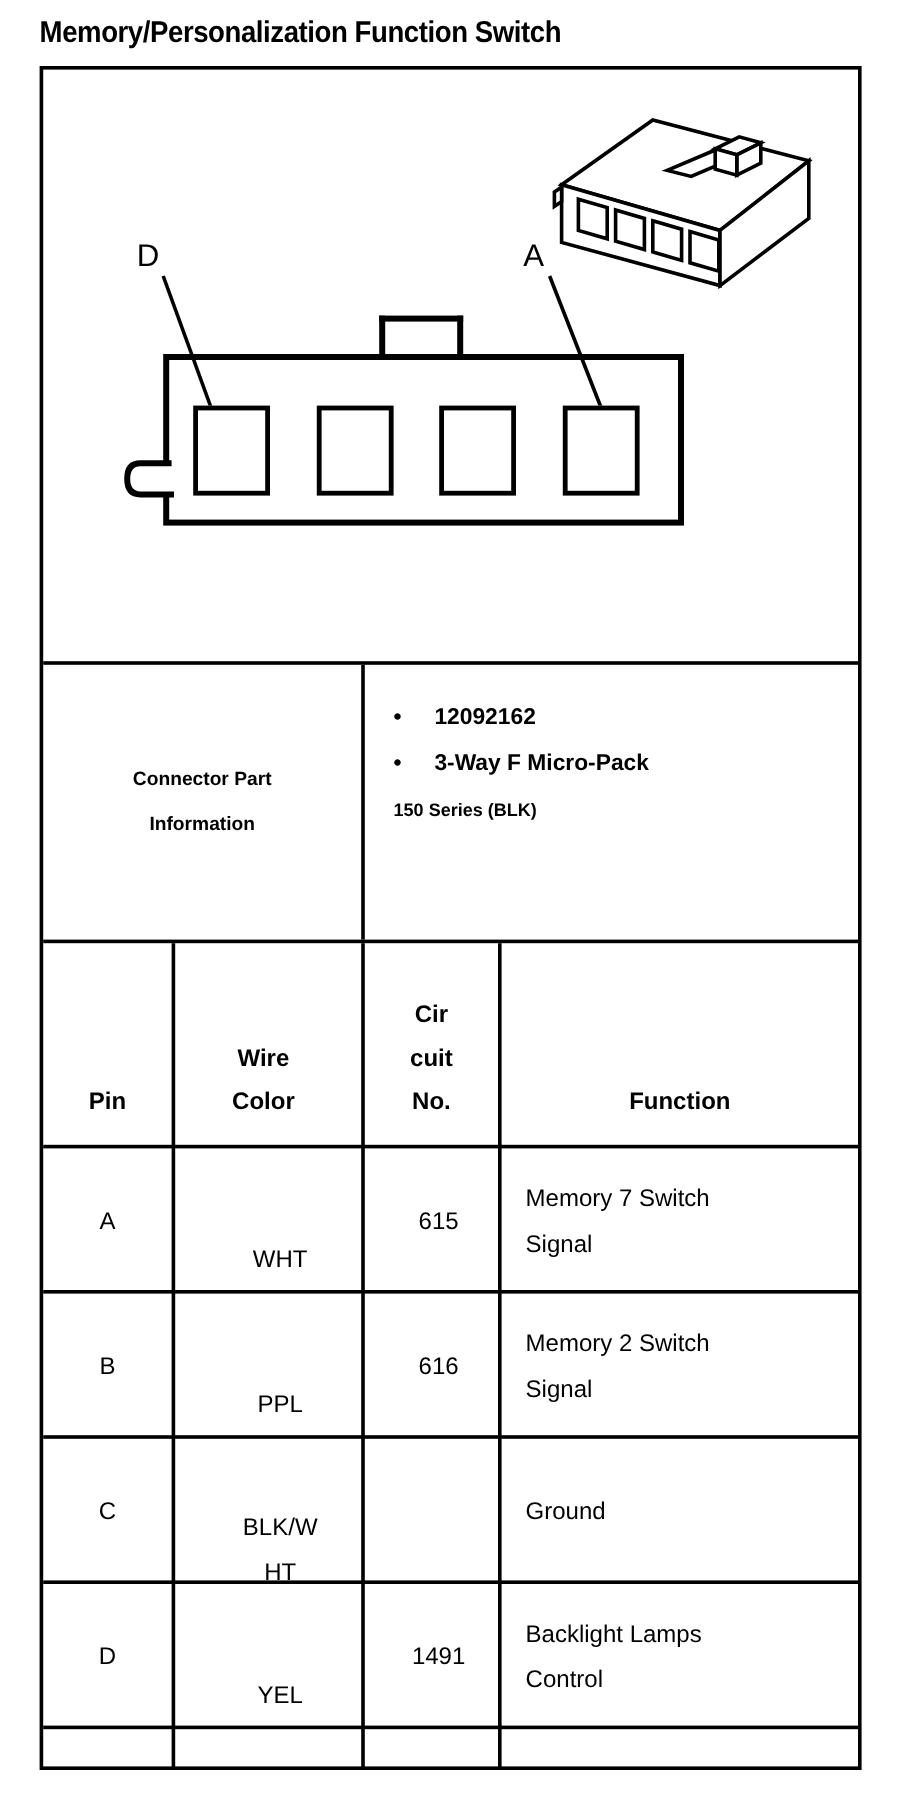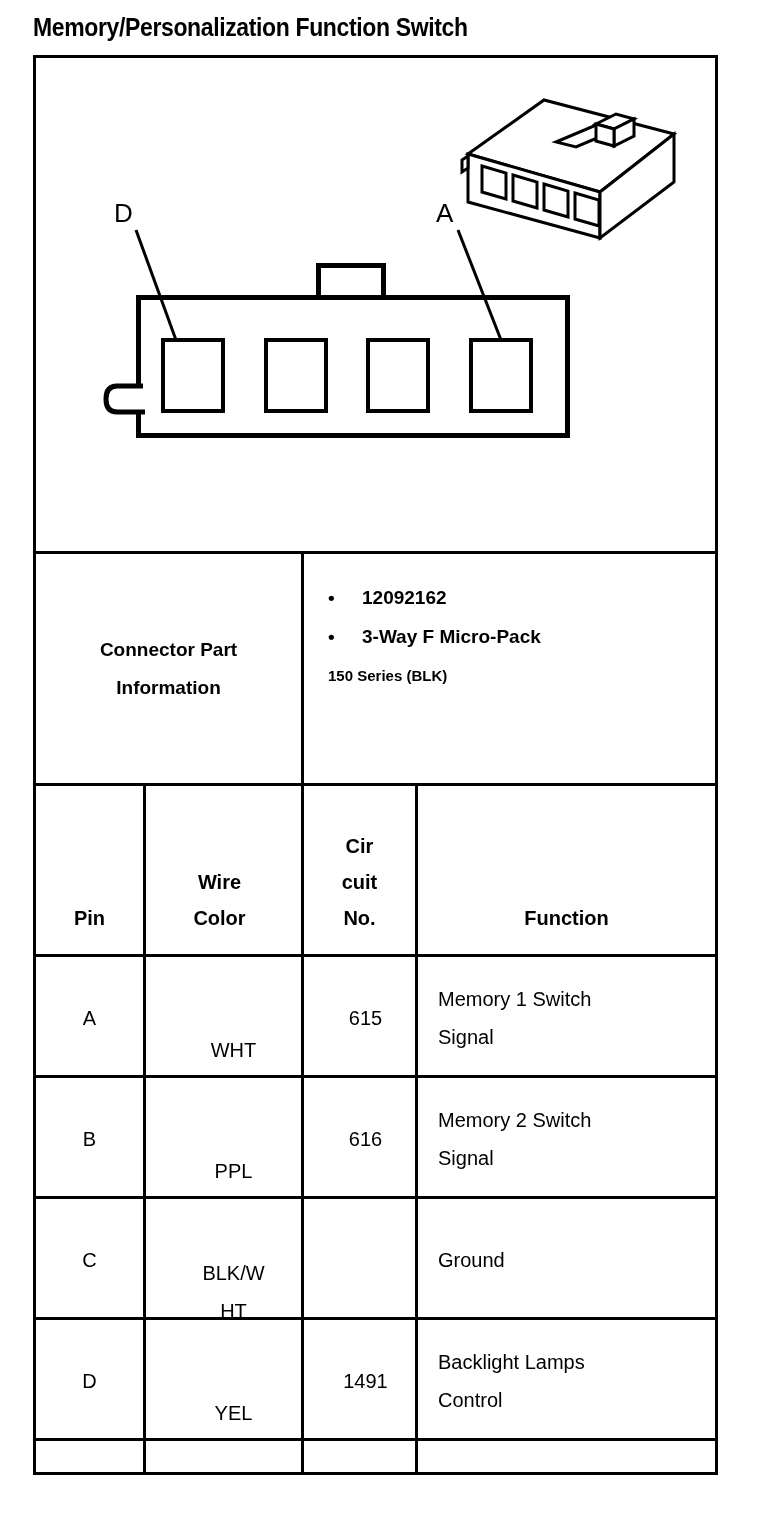--- a/index.html
+++ b/index.html
@@ -159,21 +159,21 @@
     position: absolute;
     left: 0;
     top: 0;
     width: 265px;
     height: 229px;
     display: flex;
     align-items: center;
     justify-content: center;
   }
   #cpi-label-text {
-    font-size: 19px;
+    font-size: 16px;
     font-weight: bold;
     text-align: center;
     line-height: 38px;
     width: 215px;
   }
   #cpi-value {
     position: absolute;
     left: 268px;
     top: 0;
     width: 411px;
@@ -378,21 +378,21 @@
     <div class="hdr-cell wrap-text" id="hdr-wire">Wire
 Color</div>
     <div class="hdr-cell wrap-text" id="hdr-circuit">Cir
 cuit
 No.</div>
     <div class="hdr-cell wrap-text" id="hdr-func">Function</div>
 
     <div class="data-cell cell-pin row-top-0">A</div>
     <div class="data-cell cell-wire row-top-0 wrap-text">WHT</div>
     <div class="data-cell cell-circuit row-top-0">615</div>
-    <div class="data-cell cell-func row-top-0 wrap-text">Memory 1 Switch
+    <div class="data-cell cell-func row-top-0 wrap-text">Memory 7 Switch
 Signal</div>
 
     <div class="data-cell cell-pin row-top-1">B</div>
     <div class="data-cell cell-wire row-top-1 wrap-text">PPL</div>
     <div class="data-cell cell-circuit row-top-1">616</div>
     <div class="data-cell cell-func row-top-1 wrap-text">Memory 2 Switch
 Signal</div>
 
     <div class="data-cell cell-pin row-top-2">C</div>
     <div class="data-cell cell-wire row-top-2 wrap-text">BLK/W

